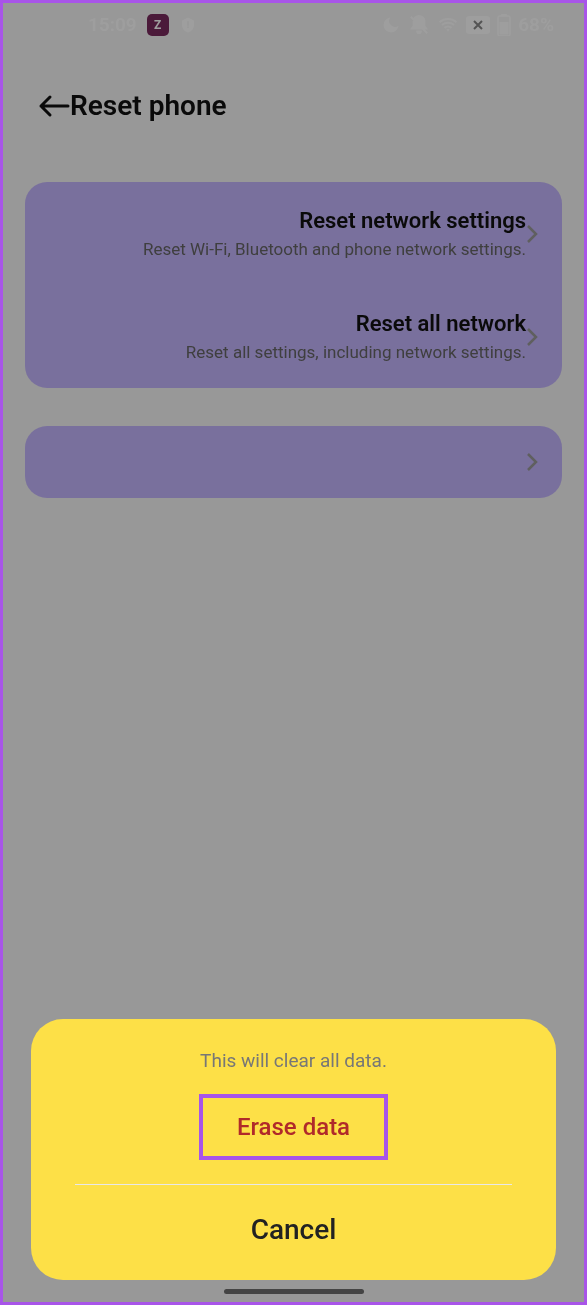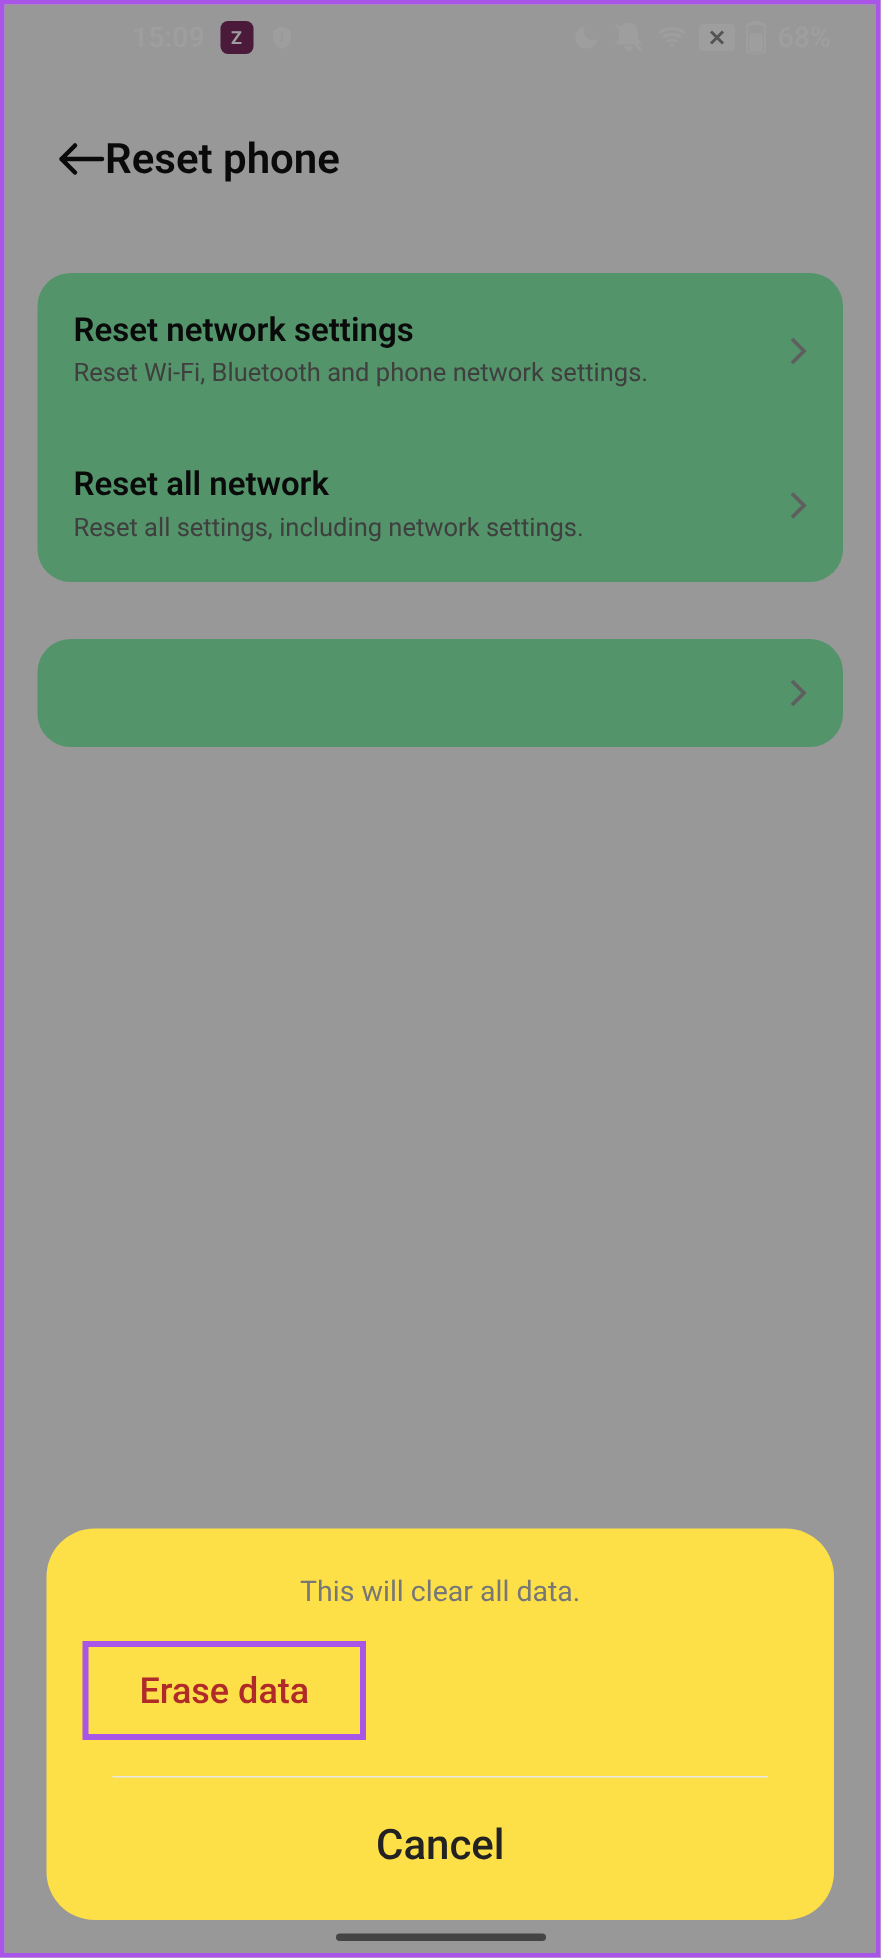--- a/index.html
+++ b/index.html
@@ -75,25 +75,26 @@
     .back-arrow {
       width: 32px;
       height: 24px;
     }
     .header-title {
       font-size: 28px;
       font-weight: 600;
       color: #111;
     }
     .card {
-      background: #86efac;
+      background: #c4b5fd;
       border-radius: 22px;
       margin: 30px 22px 0 22px;
       position: relative;
       z-index: 2;
+      text-align: right;
     }
     .list-item {
       padding: 26px 24px;
       display: flex;
       justify-content: space-between;
       align-items: center;
     }
     .item-content {
       flex: 1;
     }
@@ -131,20 +132,21 @@
       z-index: 10;
     }
     .sheet-message {
       text-align: center;
       font-size: 19px;
       color: #777;
       margin-bottom: 22px;
     }
     .erase-btn-wrap {
       display: flex;
+      justify-content: center;
       margin-bottom: 24px;
     }
     .erase-btn {
       border: 4px solid #a855e8;
       padding: 15px 34px;
       font-size: 24px;
       color: #b02a2a;
       font-weight: 500;
     }
     .divider {

